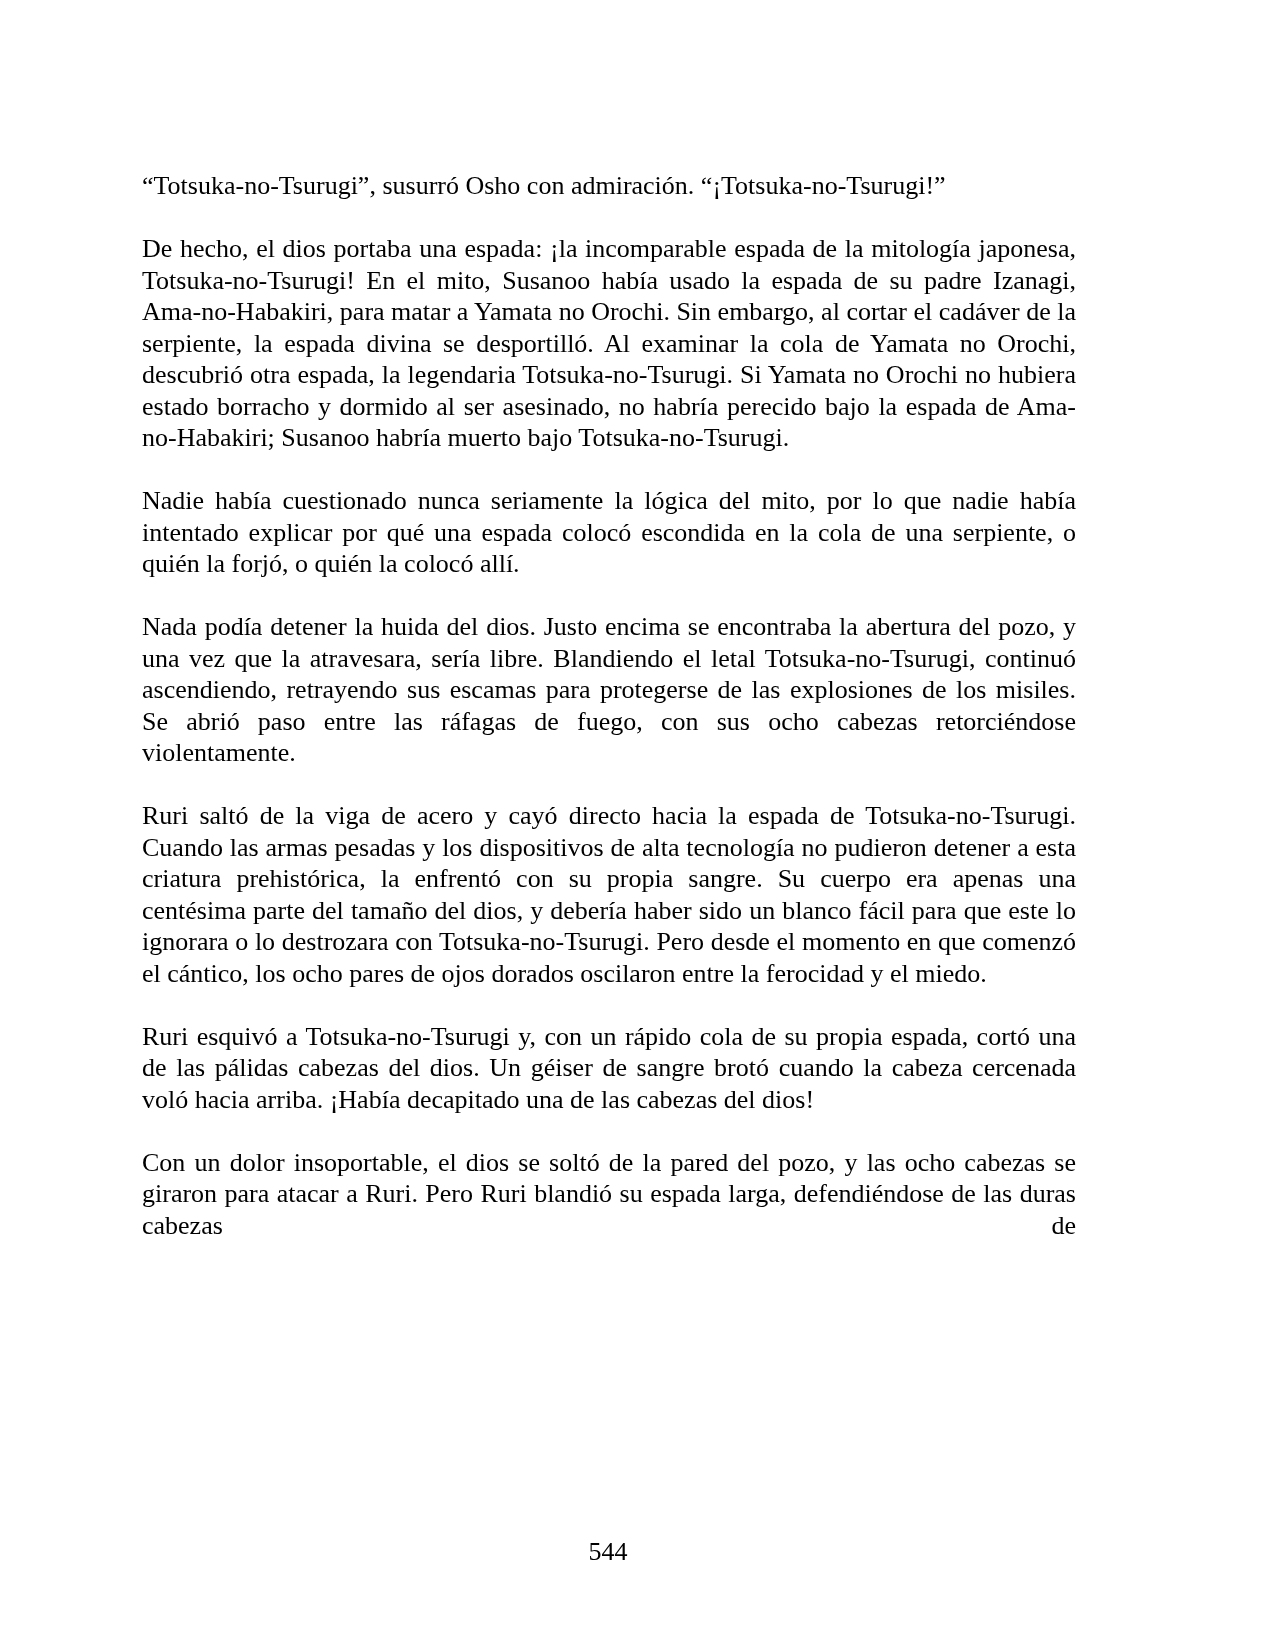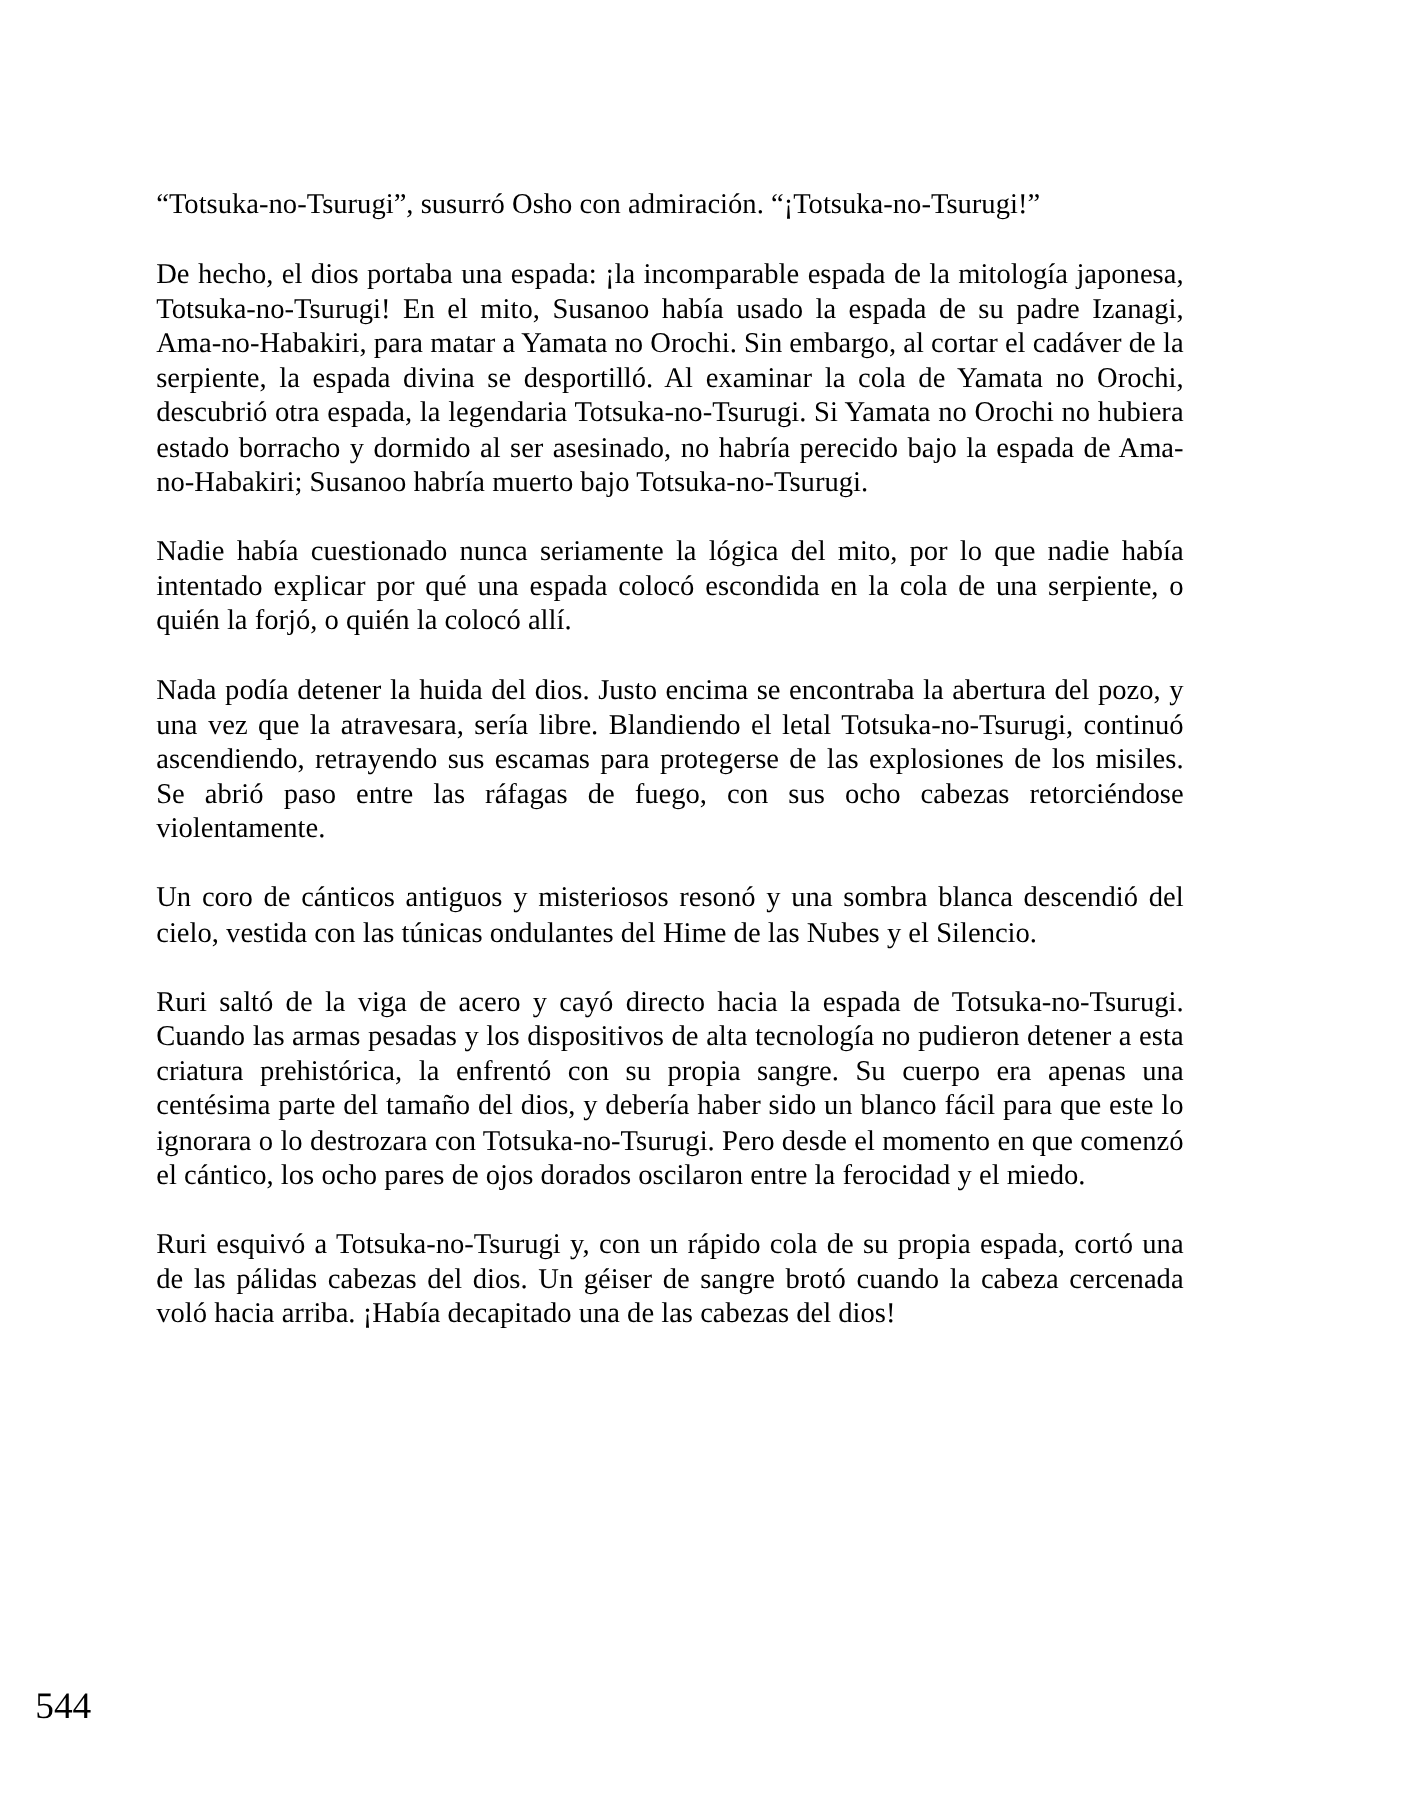--- a/index.html
+++ b/index.html
@@ -31,33 +31,32 @@
   }
   
   .text-block p.justify-last {
     text-align-last: justify;
   }
   .page-number {
     position: absolute;
     top: 1536px;
     left: 0;
     width: 100%;
-    text-align: left;
-    font-size: 34px;
+    text-align: center;
+    font-size: 26px;
     line-height: 31.5px;
-    margin-left: 32px;
   }
 </style>
 </head>
 <body>
 
 <div class="page">
   <div class="text-block">
     <p>“Totsuka-no-Tsurugi”, susurró Osho con admiración. “¡Totsuka-no-Tsurugi!”</p>
     <p>De hecho, el dios portaba una espada: ¡la incomparable espada de la mitología japonesa, Totsuka-no-Tsurugi! En el mito, Susanoo había usado la espada de su padre Izanagi, Ama-no-Habakiri, para matar a Yamata no Orochi. Sin embargo, al cortar el cadáver de la serpiente, la espada divina se desportilló. Al examinar la cola de Yamata no Orochi, descubrió otra espada, la legendaria Totsuka-no-Tsurugi. Si Yamata no Orochi no hubiera estado borracho y dormido al ser asesinado, no habría perecido bajo la espada de Ama-no-Habakiri; Susanoo habría muerto bajo Totsuka-no-Tsurugi.</p>
     <p>Nadie había cuestionado nunca seriamente la lógica del mito, por lo que nadie había intentado explicar por qué una espada colocó escondida en la cola de una serpiente, o quién la forjó, o quién la colocó allí.</p>
     <p>Nada podía detener la huida del dios. Justo encima se encontraba la abertura del pozo, y una vez que la atravesara, sería libre. Blandiendo el letal Totsuka-no-Tsurugi, continuó ascendiendo, retrayendo sus escamas para protegerse de las explosiones de los misiles. Se abrió paso entre las ráfagas de fuego, con sus ocho cabezas retorciéndose violentamente.</p>
-    <p>Un coro de cánticos antiguos y misteriosos resonó y una sombra blanca descendió del cielo, vestida con las túnicas ondulantes del Hime de las Nubes y el Silencio.</p>
     <p>Ruri saltó de la viga de acero y cayó directo hacia la espada de Totsuka-no-Tsurugi. Cuando las armas pesadas y los dispositivos de alta tecnología no pudieron detener a esta criatura prehistórica, la enfrentó con su propia sangre. Su cuerpo era apenas una centésima parte del tamaño del dios, y debería haber sido un blanco fácil para que este lo ignorara o lo destrozara con Totsuka-no-Tsurugi. Pero desde el momento en que comenzó el cántico, los ocho pares de ojos dorados oscilaron entre la ferocidad y el miedo.</p>
     <p>Ruri esquivó a Totsuka-no-Tsurugi y, con un rápido cola de su propia espada, cortó una de las pálidas cabezas del dios. Un géiser de sangre brotó cuando la cabeza cercenada voló hacia arriba. ¡Había decapitado una de las cabezas del dios!</p>
+    <p class="justify-last">Con un dolor insoportable, el dios se soltó de la pared del pozo, y las ocho cabezas se giraron para atacar a Ruri. Pero Ruri blandió su espada larga, defendiéndose de las duras cabezas de</p>
   </div>
   <div class="page-number">544</div>
 </div>
 
 </body></html>

